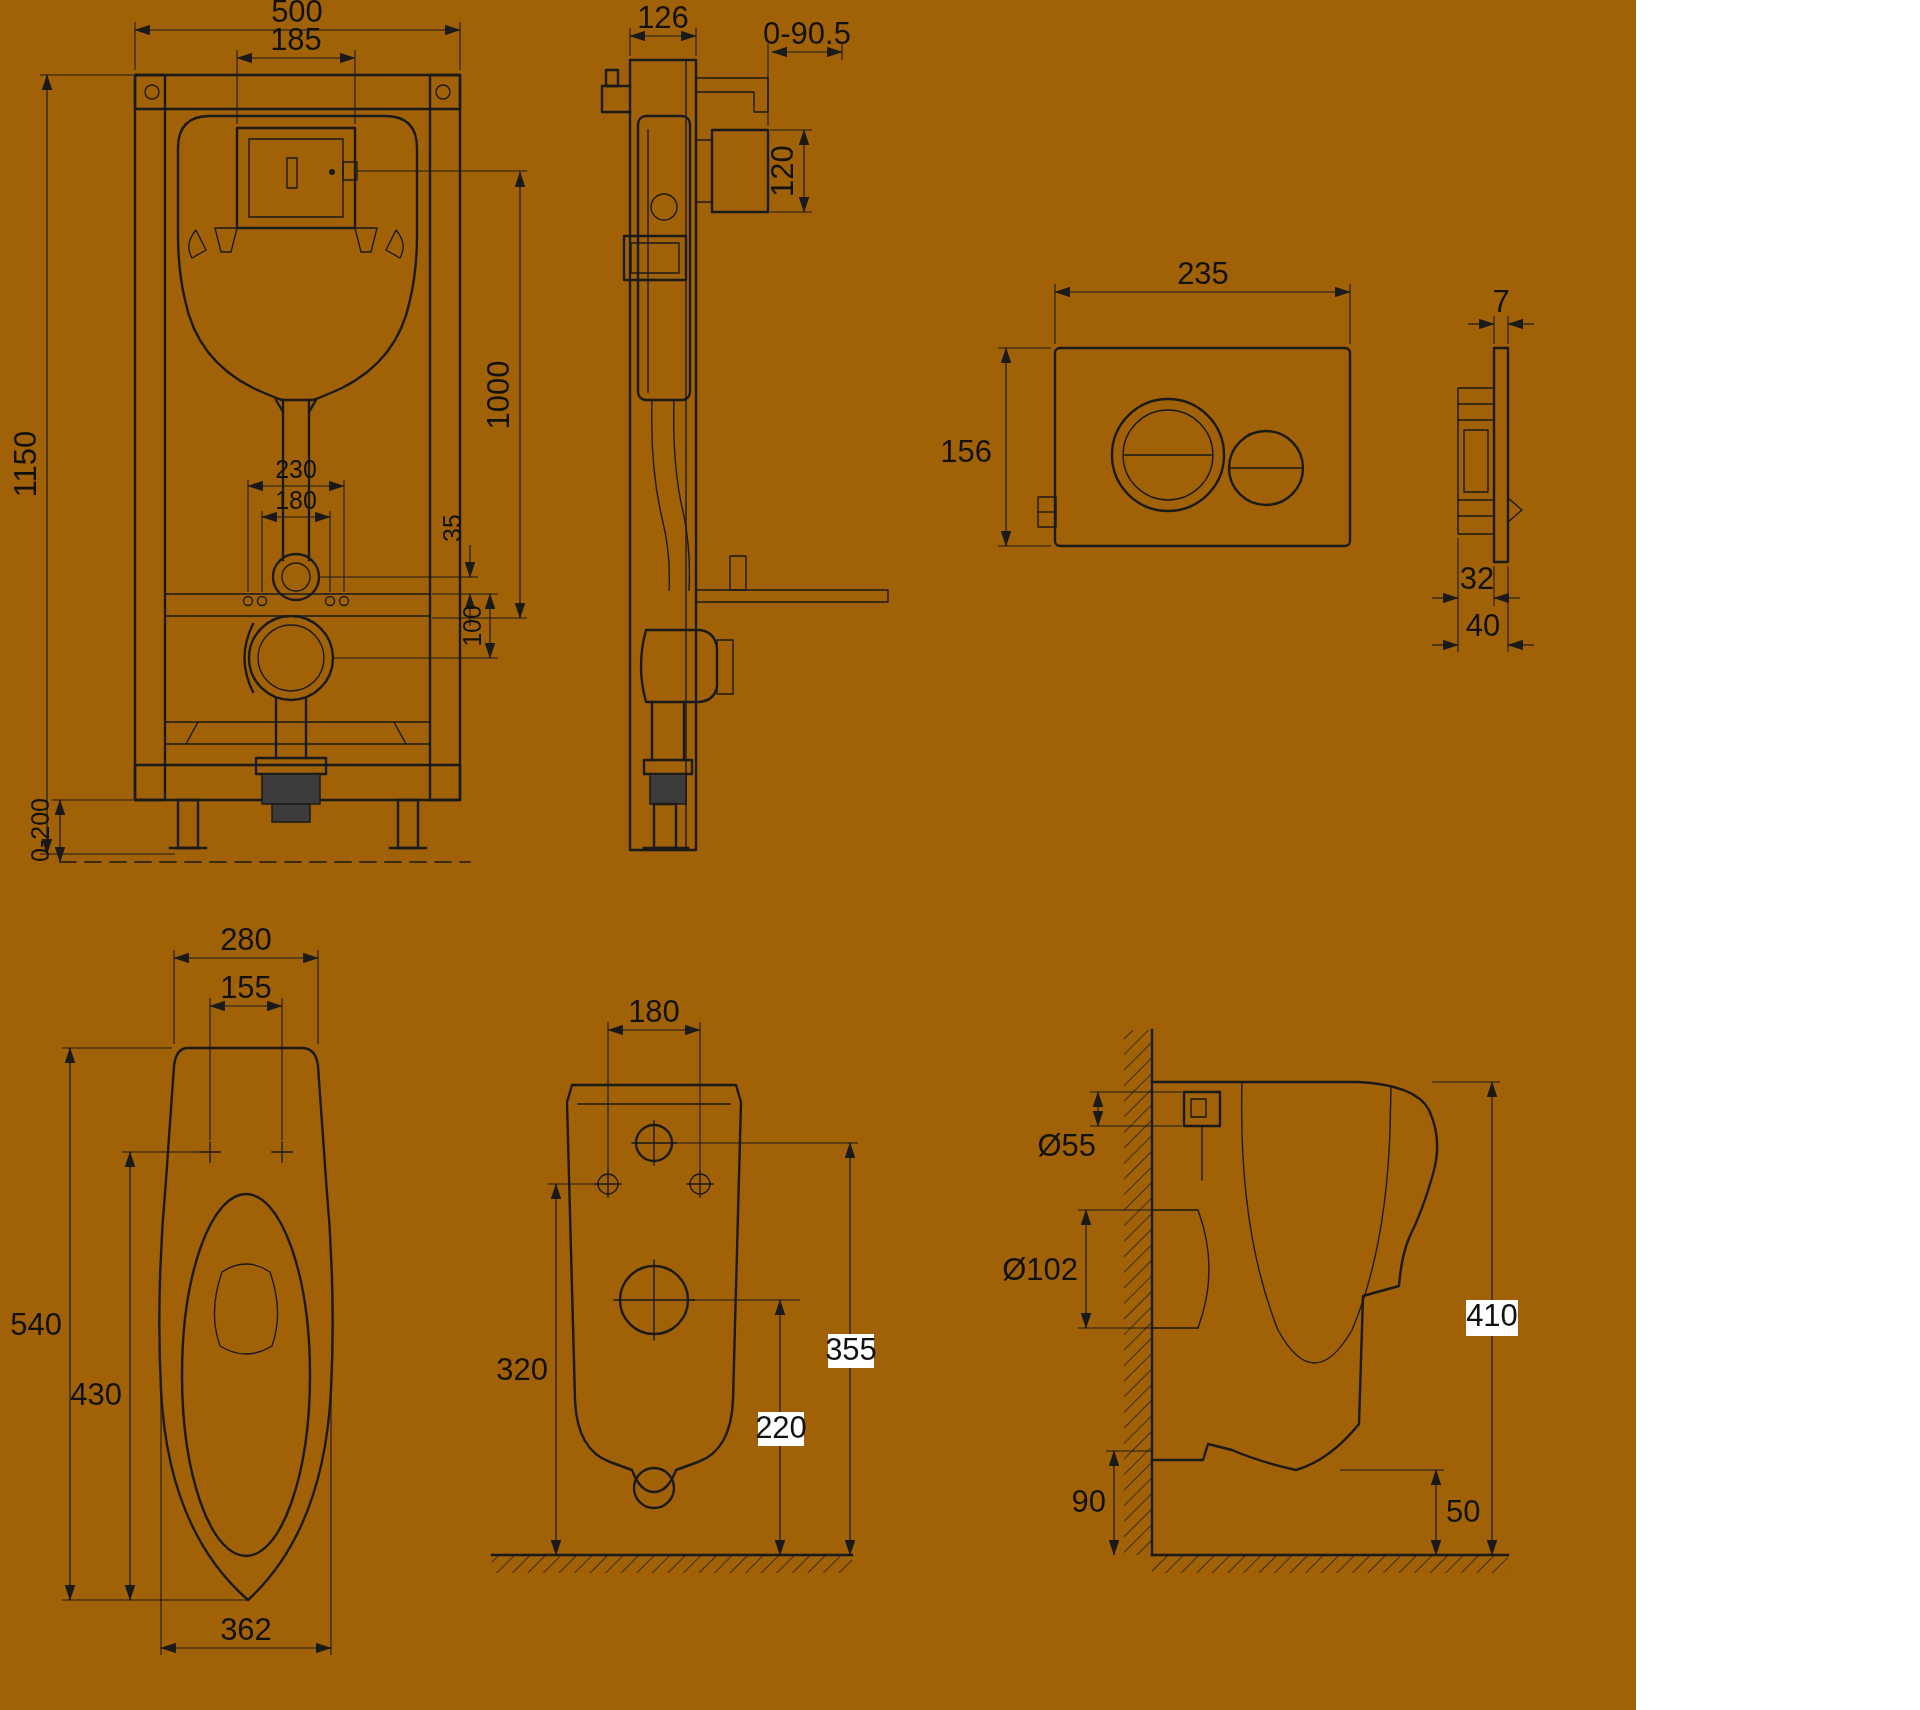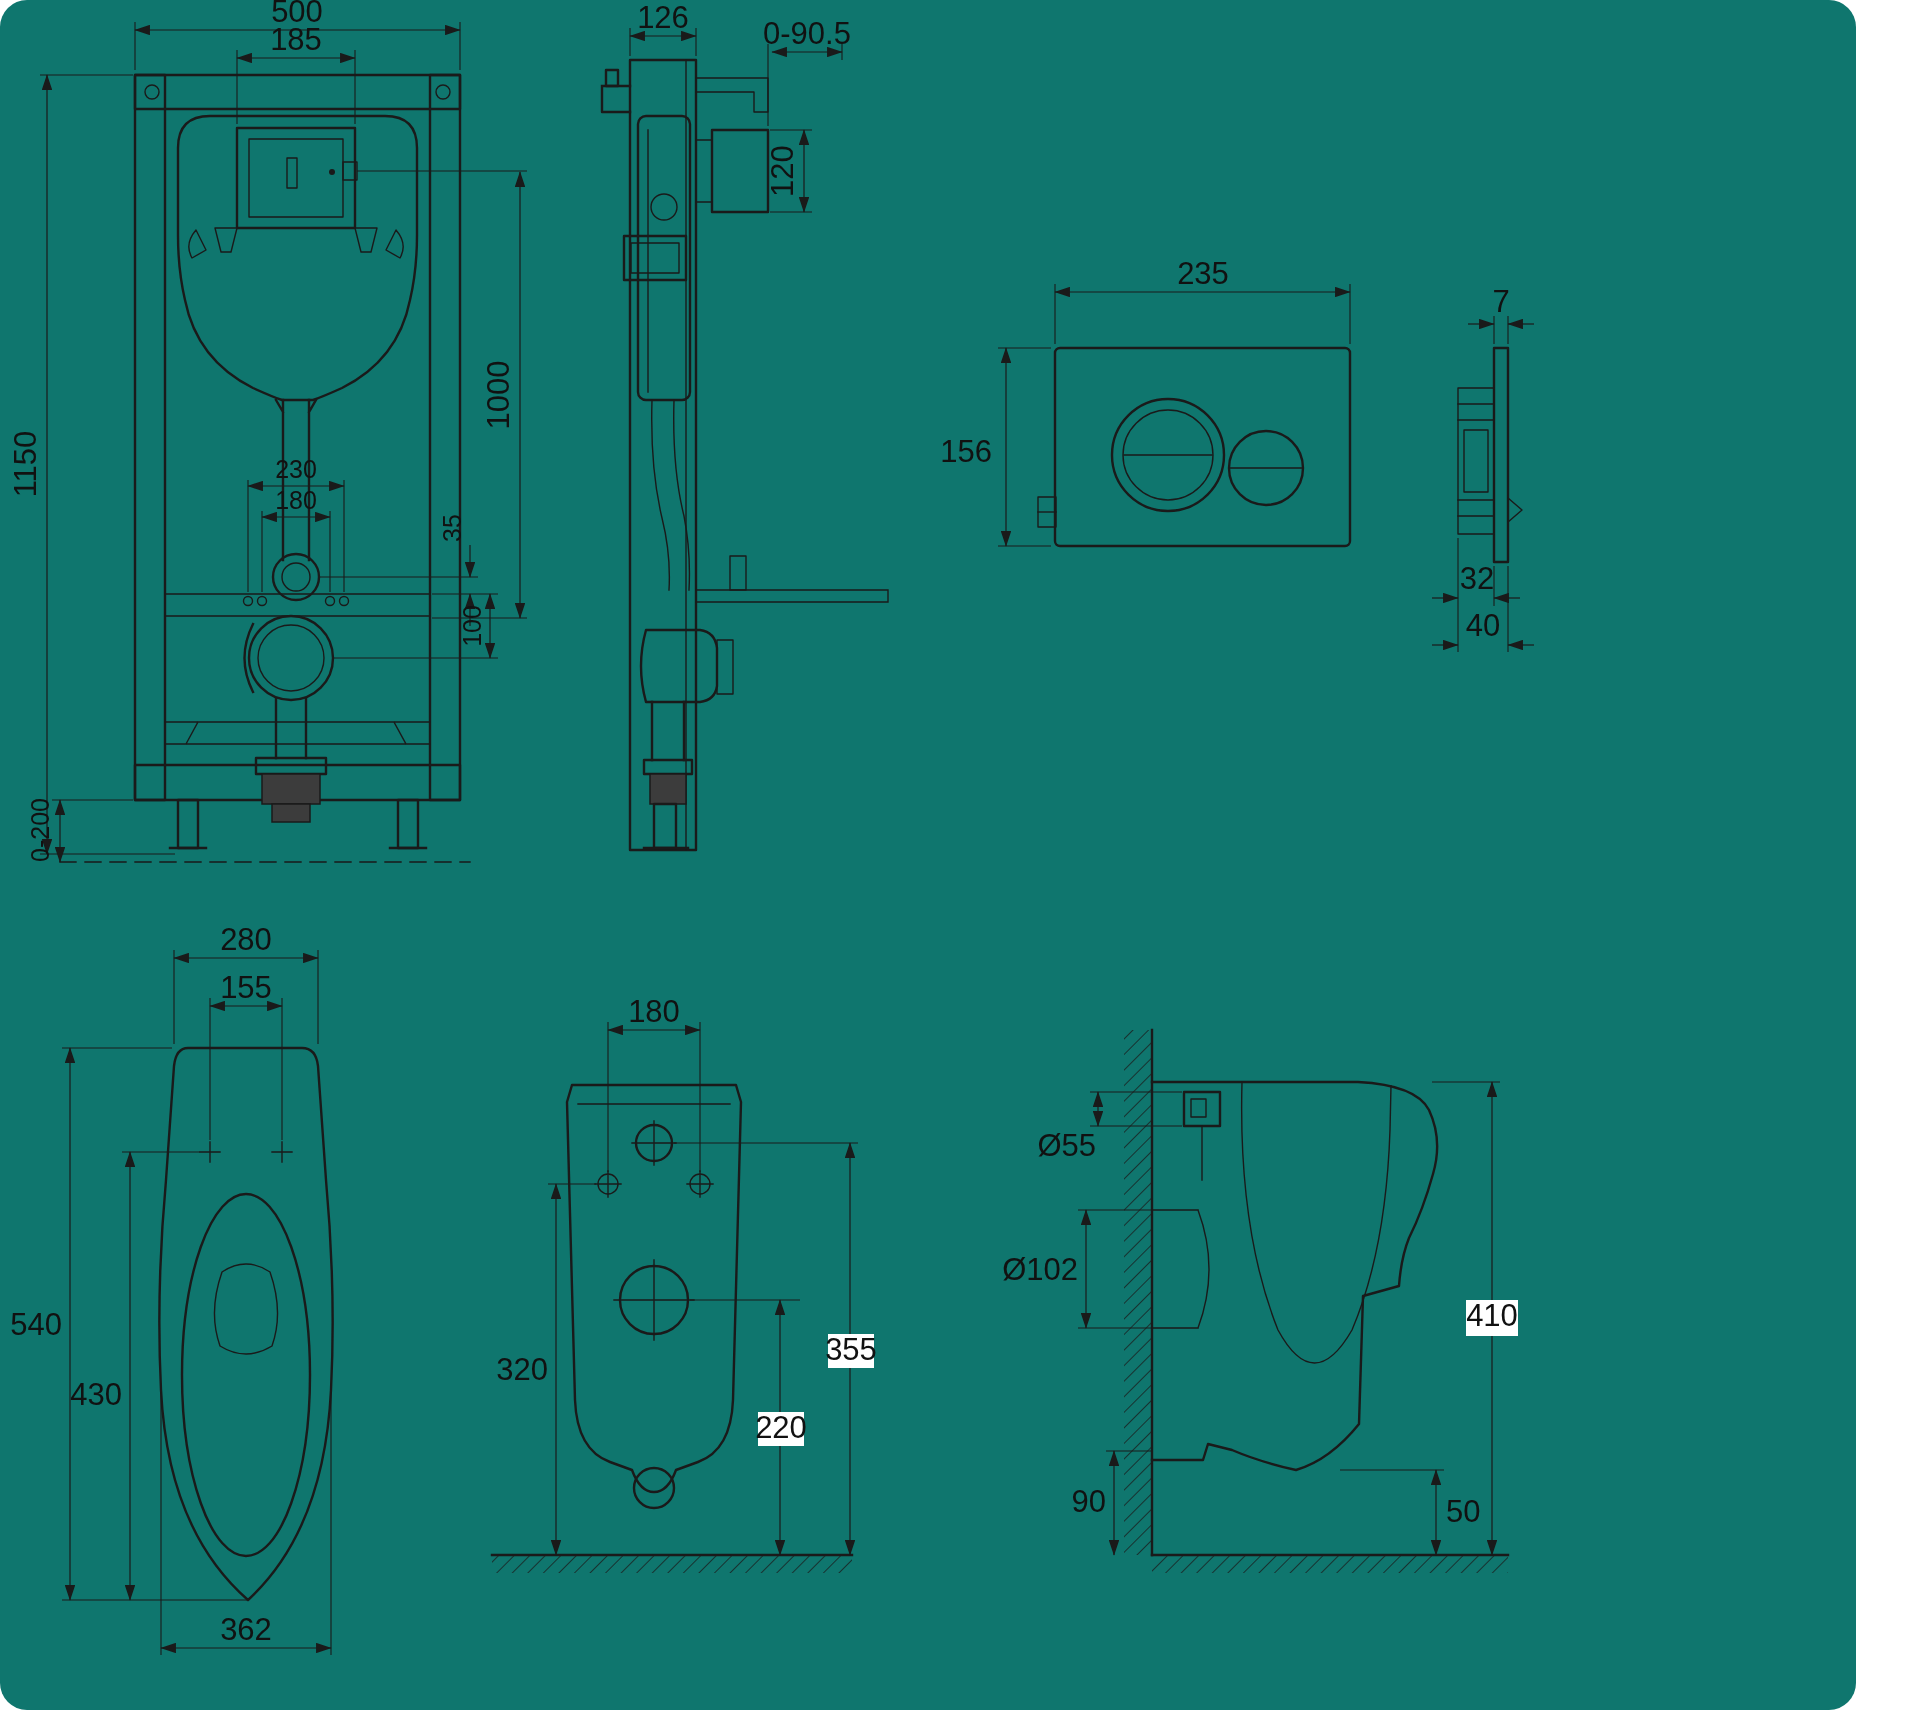--- a/index.html
+++ b/index.html
@@ -1,16 +1,16 @@
 <!DOCTYPE html>
 <html><head>
 <meta charset="utf-8">
 <style>
   html,body{margin:0;padding:0;background:#ffffff;}
-  .page{width:1856px;height:1710px;background:#0f766e;position:relative;overflow:hidden;border-radius:27px;}
+  .page{width:1636px;height:1710px;background:#a16207;position:relative;overflow:hidden;}
   svg{display:block;}
   .ol{fill:none;stroke:#1a1a1a;stroke-width:2.4;stroke-linejoin:round;stroke-linecap:square;}
   .olt{fill:none;stroke:#1a1a1a;stroke-width:1.4;stroke-linejoin:round;stroke-linecap:square;}
   .dark{fill:#3c3c3c;stroke:#1a1a1a;stroke-width:1.5;}
   .ext{fill:none;stroke:#1a1a1a;stroke-width:1.1;}
   .dim{fill:none;stroke:#1a1a1a;stroke-width:1.2;}
   .dash{stroke-dasharray:16 9;}
   .t{font:31px "Liberation Sans",sans-serif;fill:#111;}
   .ts{font:25px "Liberation Sans",sans-serif;fill:#111;}
   .gap{fill:#ffffff;stroke:none;}

